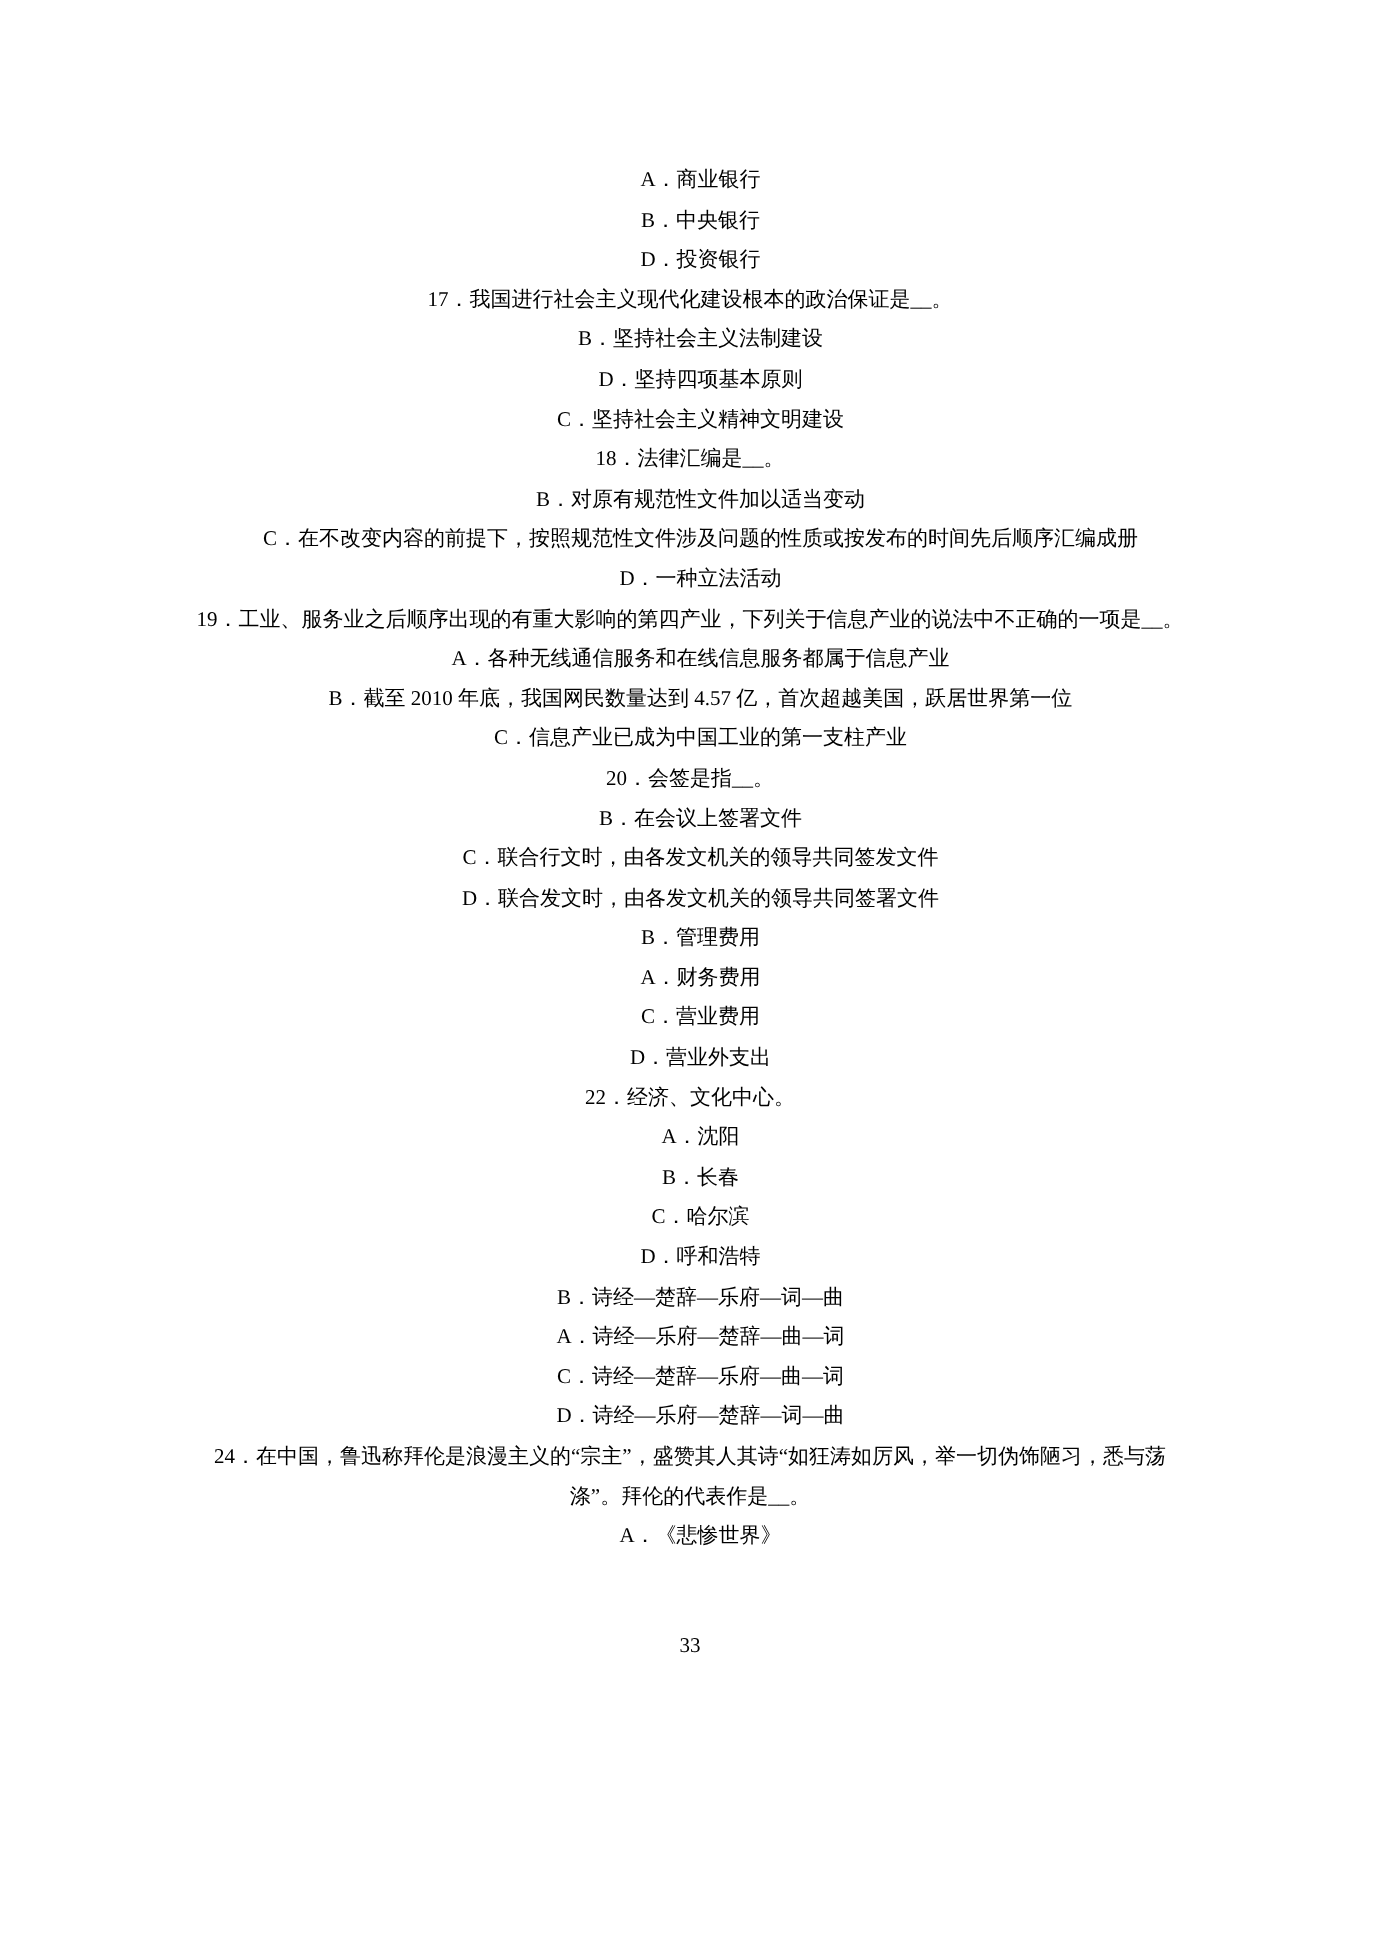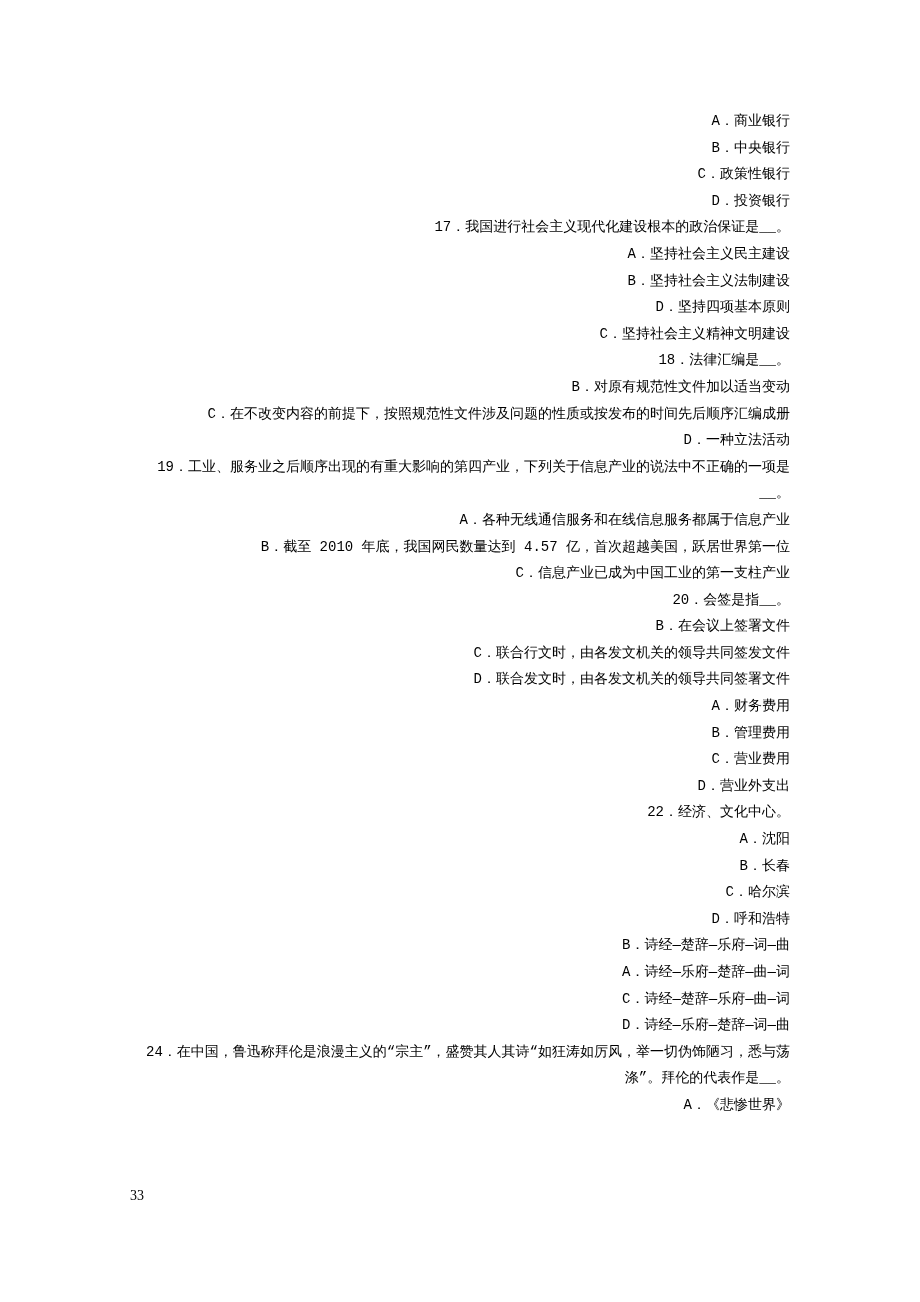--- a/index.html
+++ b/index.html
@@ -7,58 +7,56 @@
       font-size: 14px;
       line-height: 1.9;
       color: #000;
       background: #fff;
       margin: 0;
       padding: 108px 130px 60px 130px;
       width: 920px;
       box-sizing: border-box;
     }
     .line {
-      text-align: right;
-      font-family: Liberation Mono, monospace;
+      text-align: center;
     }
     .indent {
       padding-left: 1em;
     }
     .page-num {
-      margin-top: 64px;
+      text-align: center;
+      margin-top: 46px;
       font-size: 14px;
     }
   </style>
 </head>
 <body>
 
 <div id="content">
     <div class="line indent">A．商业银行</div>
     <div class="line indent">B．中央银行</div>
-    <div class="line indent">C．政策性银行</div>
     <div class="line indent">D．投资银行</div>
     <div class="line">17．我国进行社会主义现代化建设根本的政治保证是__。</div>
-    <div class="line indent">A．坚持社会主义民主建设</div>
     <div class="line indent">B．坚持社会主义法制建设</div>
     <div class="line indent">D．坚持四项基本原则</div>
     <div class="line indent">C．坚持社会主义精神文明建设</div>
     <div class="line">18．法律汇编是__。</div>
     <div class="line indent">B．对原有规范性文件加以适当变动</div>
     <div class="line indent">C．在不改变内容的前提下，按照规范性文件涉及问题的性质或按发布的时间先后顺序汇编成册</div>
     <div class="line indent">D．一种立法活动</div>
     <div class="line">19．工业、服务业之后顺序出现的有重大影响的第四产业，下列关于信息产业的说法中不正确的一项是__。</div>
     <div class="line indent">A．各种无线通信服务和在线信息服务都属于信息产业</div>
     <div class="line indent">B．截至 2010 年底，我国网民数量达到 4.57 亿，首次超越美国，跃居世界第一位</div>
     <div class="line indent">C．信息产业已成为中国工业的第一支柱产业</div>
     <div class="line">20．会签是指__。</div>
     <div class="line indent">B．在会议上签署文件</div>
     <div class="line indent">C．联合行文时，由各发文机关的领导共同签发文件</div>
     <div class="line indent">D．联合发文时，由各发文机关的领导共同签署文件</div>
+    <div class="line indent">B．管理费用</div>
     <div class="line indent">A．财务费用</div>
-    <div class="line indent">B．管理费用</div>
     <div class="line indent">C．营业费用</div>
     <div class="line indent">D．营业外支出</div>
     <div class="line">22．经济、文化中心。</div>
     <div class="line indent">A．沈阳</div>
     <div class="line indent">B．长春</div>
     <div class="line indent">C．哈尔滨</div>
     <div class="line indent">D．呼和浩特</div>
     <div class="line indent">B．诗经—楚辞—乐府—词—曲</div>
     <div class="line indent">A．诗经—乐府—楚辞—曲—词</div>
     <div class="line indent">C．诗经—楚辞—乐府—曲—词</div>

